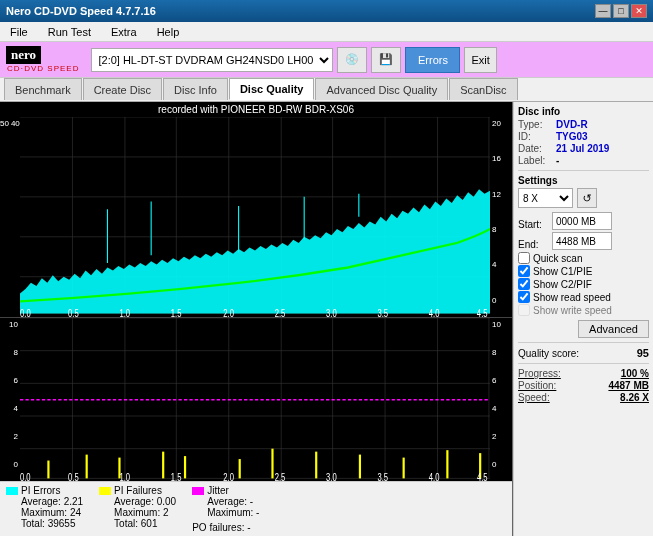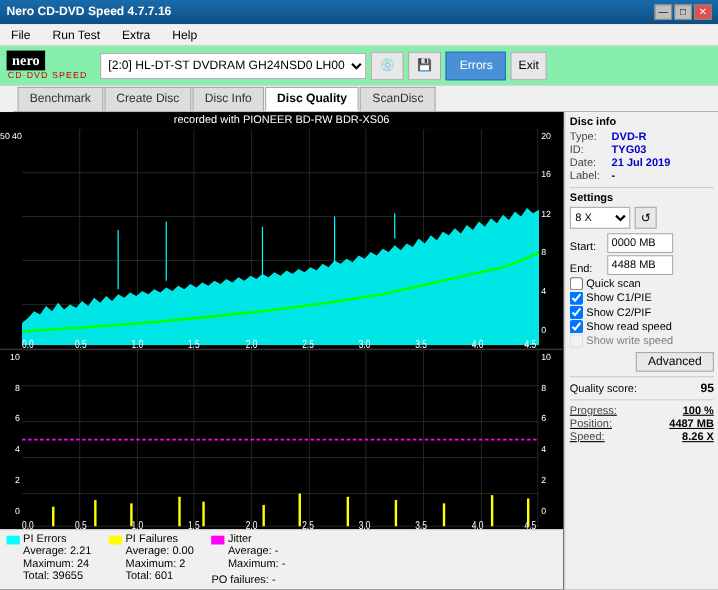--- a/index.html
+++ b/index.html
@@ -56,21 +56,21 @@
     }
     .menu-item {
       font-size: 11px;
       padding: 2px 6px;
       cursor: pointer;
       color: #000;
     }
 
     
     .toolbar {
-      background: #86efac;
+      background: #f0abfc;
       border-bottom: 1px solid #ccc;
       height: 36px;
       display: flex;
       align-items: center;
       padding: 2px 6px;
       gap: 4px;
     }
     .logo-area {
       display: flex;
       align-items: center;
@@ -116,23 +116,22 @@
       border-color: #2a70b9;
       min-width: 55px;
     }
 
     
     .tabs-bar {
       background: #f0f0f0;
       border-bottom: 1px solid #aaa;
       height: 24px;
       display: flex;
-      align-items: center;
+      align-items: flex-start;
       padding: 0 4px;
-      margin-left: 12px;
     }
     .tab {
       height: 22px;
       padding: 0 10px;
       border: 1px solid #aaa;
       border-bottom: none;
       background: #ddd;
       cursor: pointer;
       font-size: 11px;
       display: flex;
@@ -368,20 +367,21 @@
   </div>
   <div class="toolbar-btn primary">Errors</div>
   <div class="toolbar-btn">Exit</div>
 </div>
 
 <div class="tabs-bar">
   <div class="tab">Benchmark</div>
   <div class="tab">Create Disc</div>
   <div class="tab">Disc Info</div>
   <div class="tab active">Disc Quality</div>
+  <div class="tab">Advanced Disc Quality</div>
   <div class="tab">ScanDisc</div>
 </div>
 
 <div class="main-content">
 
   <div style="display:flex;flex-direction:column;flex:1;background:#000;border-right:1px solid #666;">
 
     <div class="chart-title">recorded with PIONEER  BD-RW  BDR-XS06</div>
 
     <div style="position:relative;flex:1.1;display:flex;min-height:0;">

